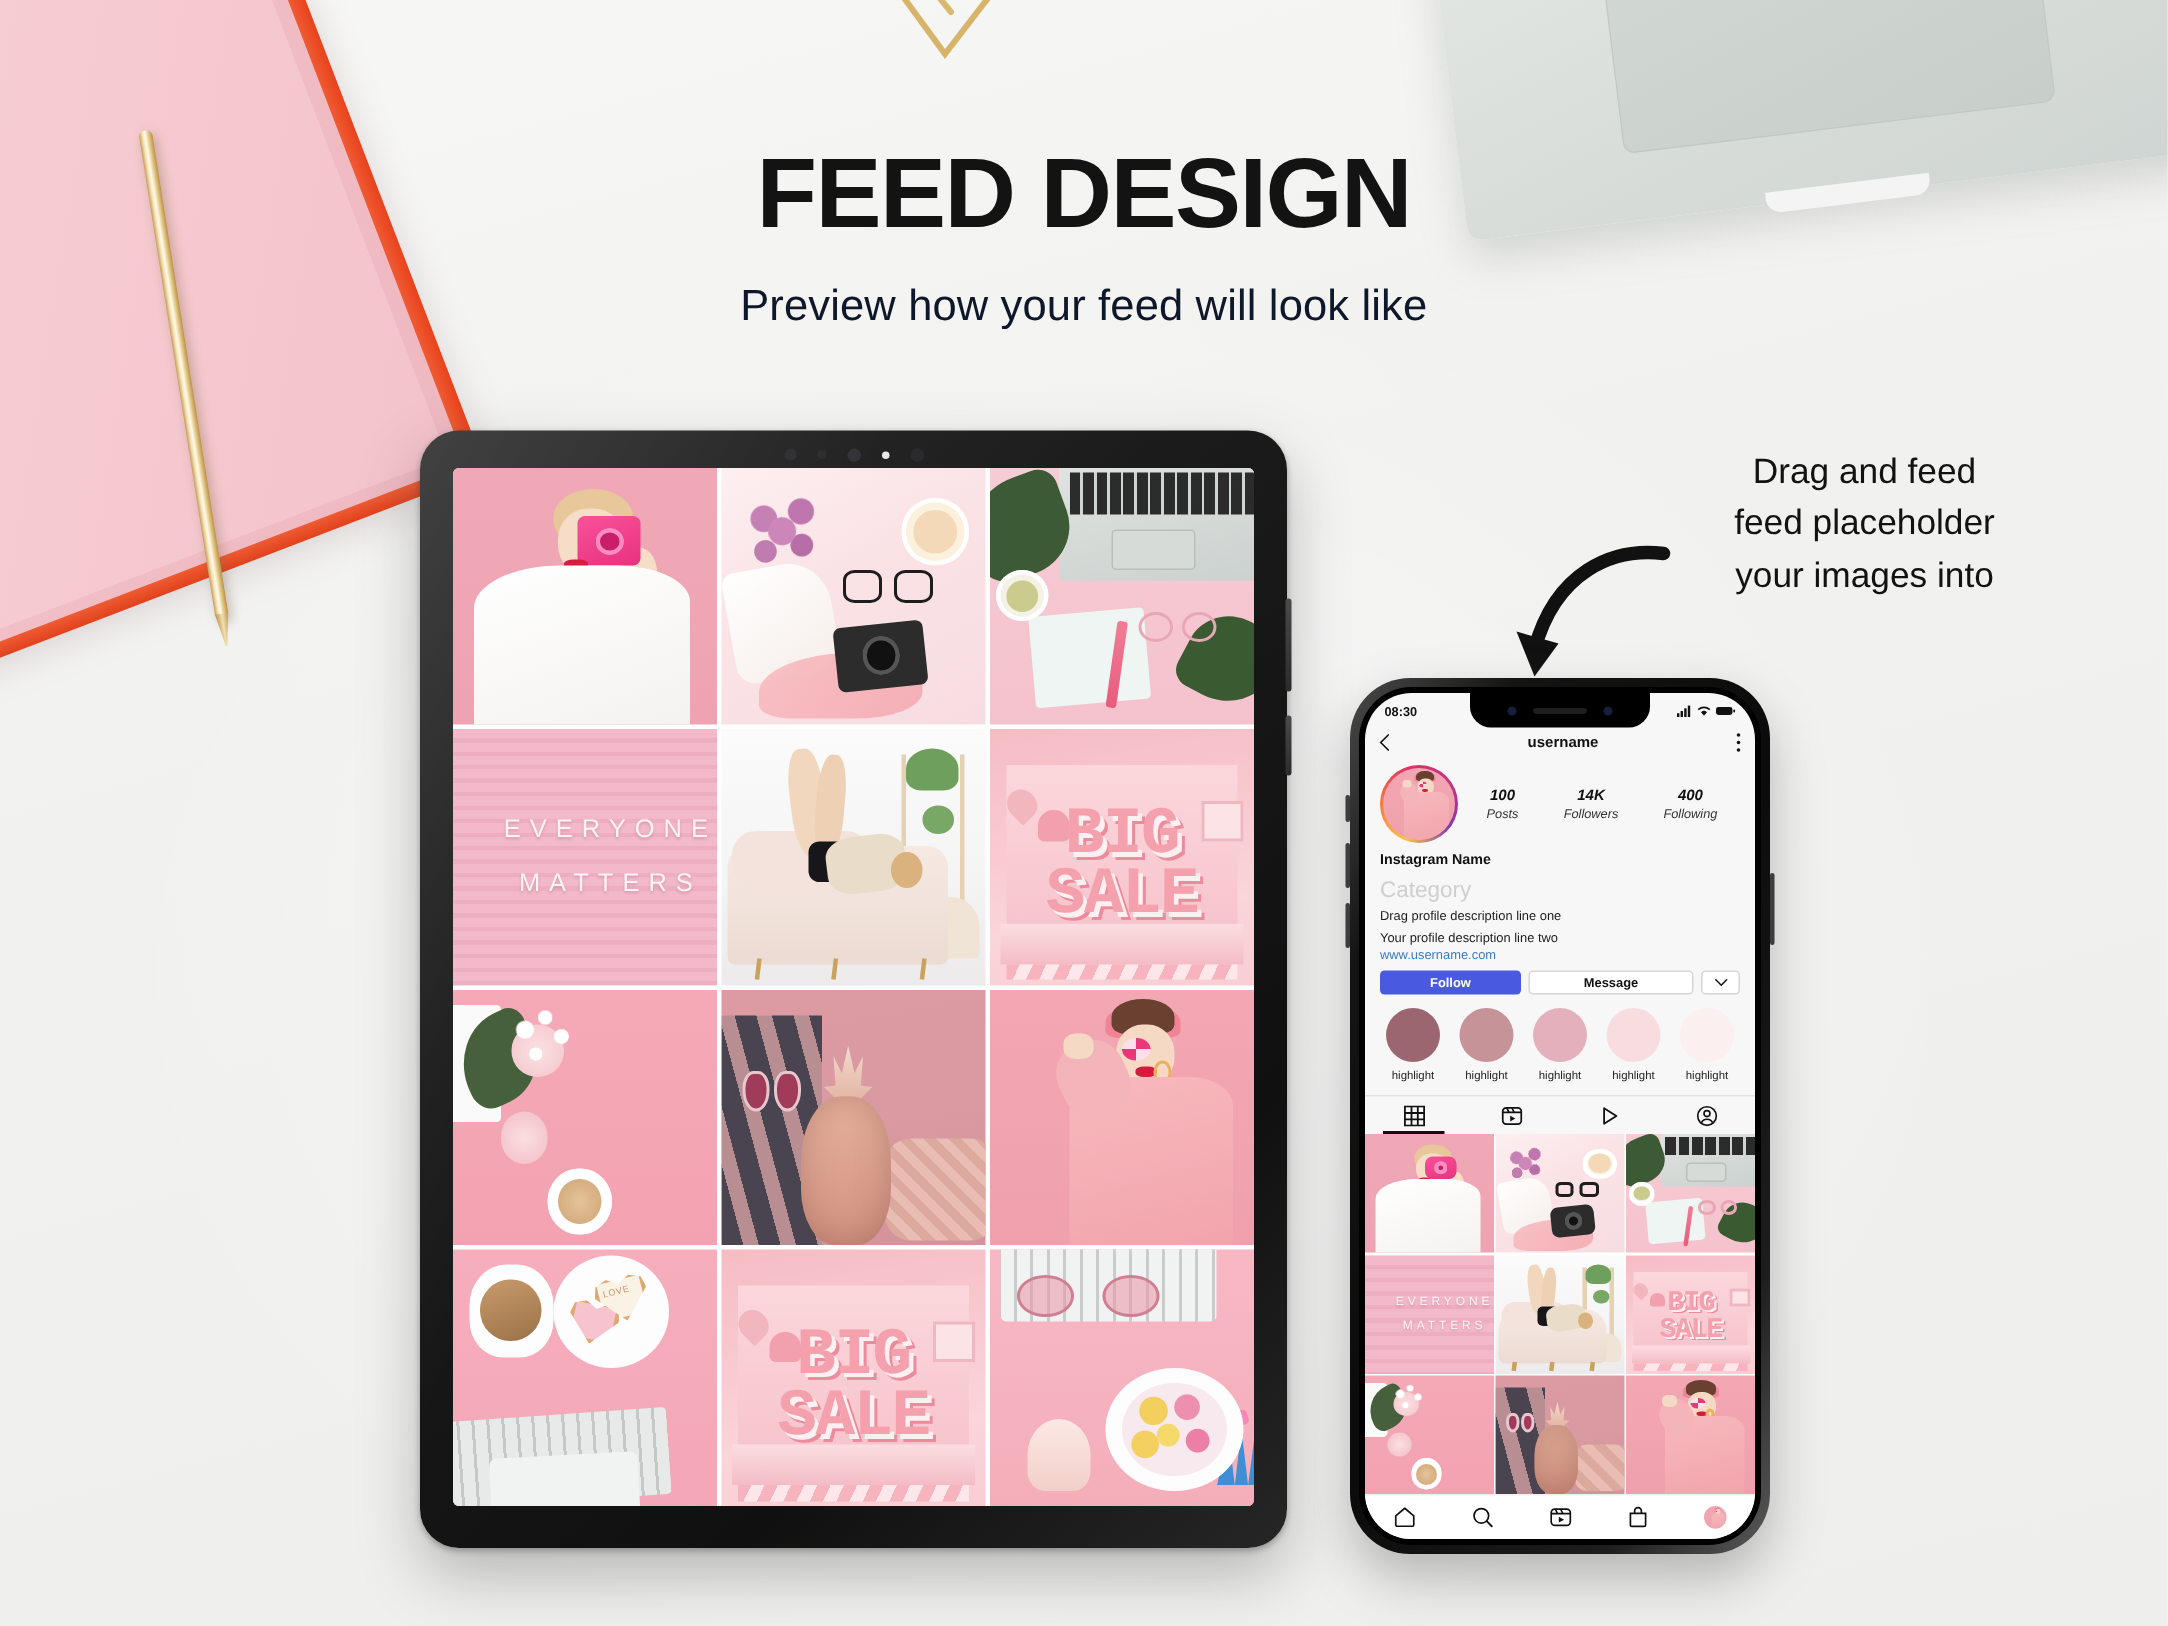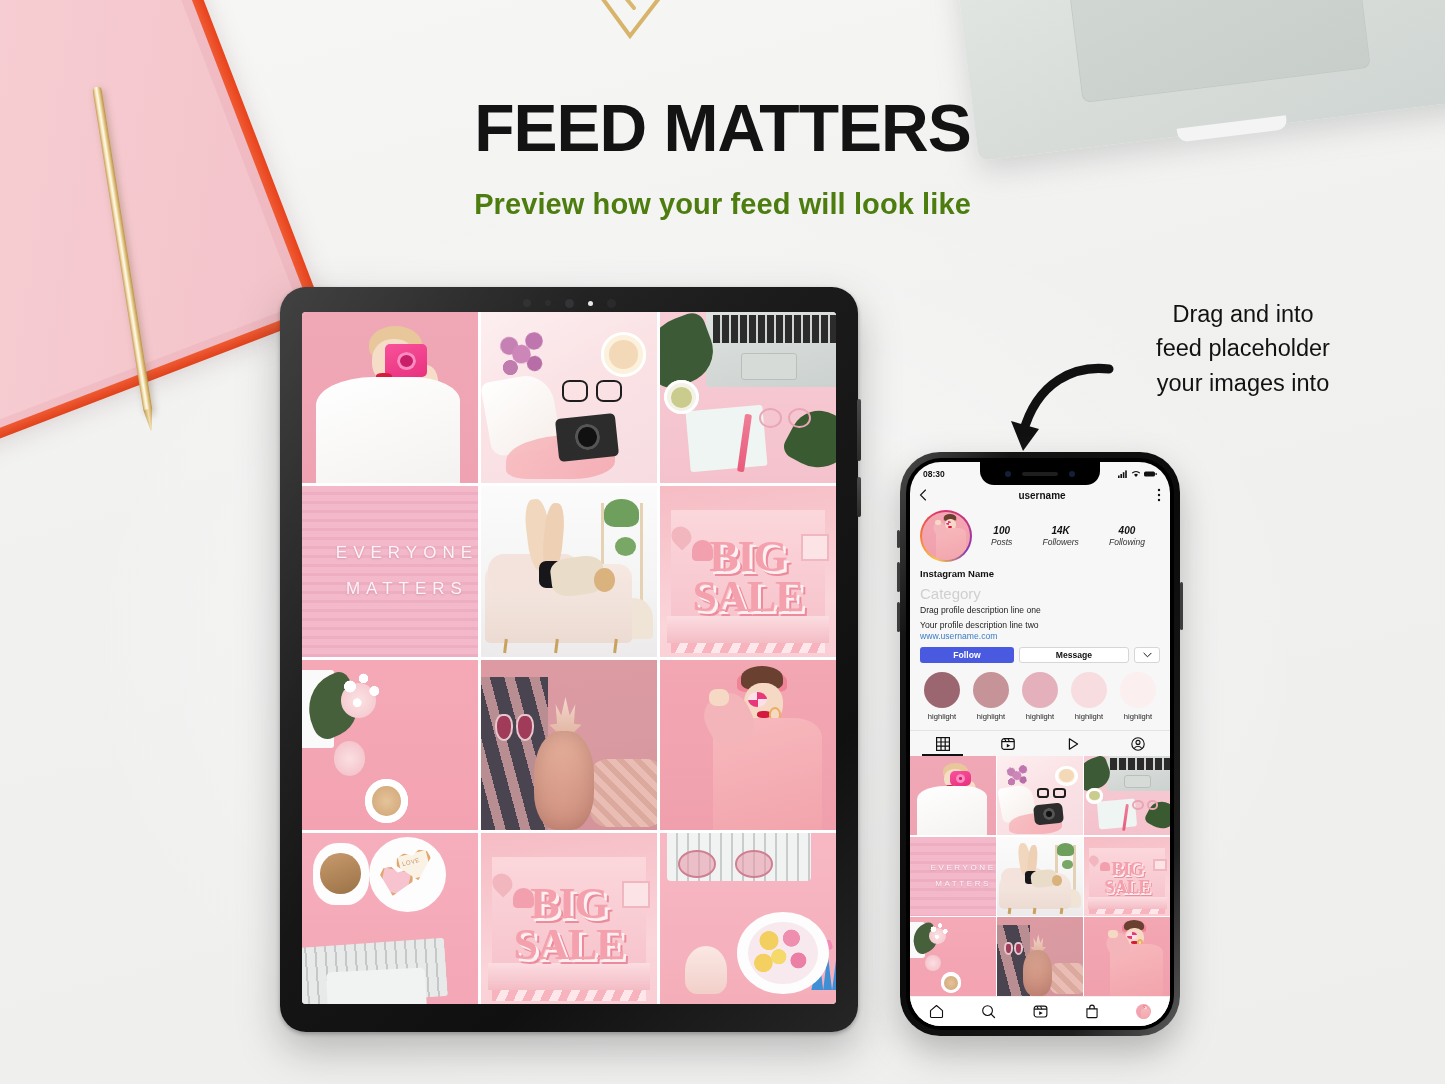--- a/index.html
+++ b/index.html
@@ -77,21 +77,21 @@
   .gold-wire { position:absolute; left:560px; top:-56px; width:140px; height:110px; }
   .gold-wire svg { width:100%; height:100%; }
 
   
   .headings { position:absolute; left:0; top:95px; width:100%; text-align:center; }
   .title {
     font-size:66px; font-weight:bold; letter-spacing:-1px; color:#131313;
     line-height:1; font-family:"Liberation Sans", sans-serif;
   }
   .subtitle {
-    margin-top:27px; font-size:29px; color:#4d7c0f; font-weight:700; letter-spacing:.1px;
+    margin-top:27px; font-size:29px; color:#0f172a; font-weight:400; letter-spacing:.1px;
   }
 
   
   .annot {
     position:absolute; left:1120px; top:297px; width:246px;
     text-align:center; font-size:23.5px; line-height:1.46; color:#121212;
   }
   .arrow { position:absolute; left:1005px; top:355px; width:110px; height:110px; }
 
   
@@ -347,21 +347,21 @@
   .t-bigsale .room { position:absolute; left:6%; top:14%; right:6%; bottom:22%;
     background:linear-gradient(180deg,#fbd7dc,#f7c4cc); }
   .t-bigsale .stage { position:absolute; left:4%; bottom:8%; right:4%; height:16%;
     background:linear-gradient(180deg,#fbdde1,#f4bcc5); }
   .t-bigsale .stripe { position:absolute; left:6%; bottom:2%; right:6%; height:6%;
     background:repeating-linear-gradient(115deg,#f7b4bf 0 8px,#fde7ea 8px 16px); }
   .t-bigsale .bigtext {
     position:absolute; left:0; top:30%; width:100%; text-align:center;
     font-size:44px; font-weight:bold; line-height:.92; letter-spacing:-1px;
     color:#f4a1ad; text-shadow:3px 3px 0 #fdf0f2, 5px 5px 0 #eb8b9b;
-    font-family:Liberation Serif, serif;
+    font-family:Liberation Mono, monospace;
   }
   .t-bigsale .gift { position:absolute; right:4%; top:28%; width:16%; height:16%;
     background:#fbe3e6; border:2px solid #f0b7c0; }
   .t-bigsale .heart { position:absolute; left:6%; top:24%; width:12%; height:11%;
     background:#f2b6bf; border-radius:50% 50% 0 50%; transform:rotate(45deg); }
   .t-bigsale .mega { position:absolute; left:18%; top:32%; width:12%; height:12%;
     background:#f29fae; border-radius:50% 50% 20% 20%; }
 
   
   .t-flatlay { background:linear-gradient(180deg,#f5a9b7 0%,#f3a2b1 100%); }
@@ -492,26 +492,26 @@
   <div class="gold-wire">
     <svg viewBox="0 0 140 110" fill="none">
       <path d="M10 10 L70 92 L130 14" stroke="#d7b46a" stroke-width="4" stroke-linecap="round"></path>
       <path d="M22 0 L74 64" stroke="#d9b86f" stroke-width="4" stroke-linecap="round"></path>
       <circle cx="46" cy="-6" r="22" stroke="#dcbb74" stroke-width="4"></circle>
     </svg>
   </div>
 </div>
 
 <div class="headings">
-  <div class="title">FEED MATTERS</div>
+  <div class="title">FEED DESIGN</div>
   <div class="subtitle">Preview how your feed will look like</div>
 </div>
 
 <div class="annot">
-  <div>Drag and into</div>
+  <div>Drag and feed</div>
   <div>feed placeholder</div>
   <div>your images into</div>
 </div>
 <div class="arrow">
   <svg viewBox="0 0 110 110" fill="none">
     <path d="M104 14 C70 10, 32 26, 18 78" stroke="#111" stroke-width="9" stroke-linecap="round"></path>
     <path d="M18 96 L6 66 L34 74 Z" fill="#111"></path>
   </svg>
 </div>
 

